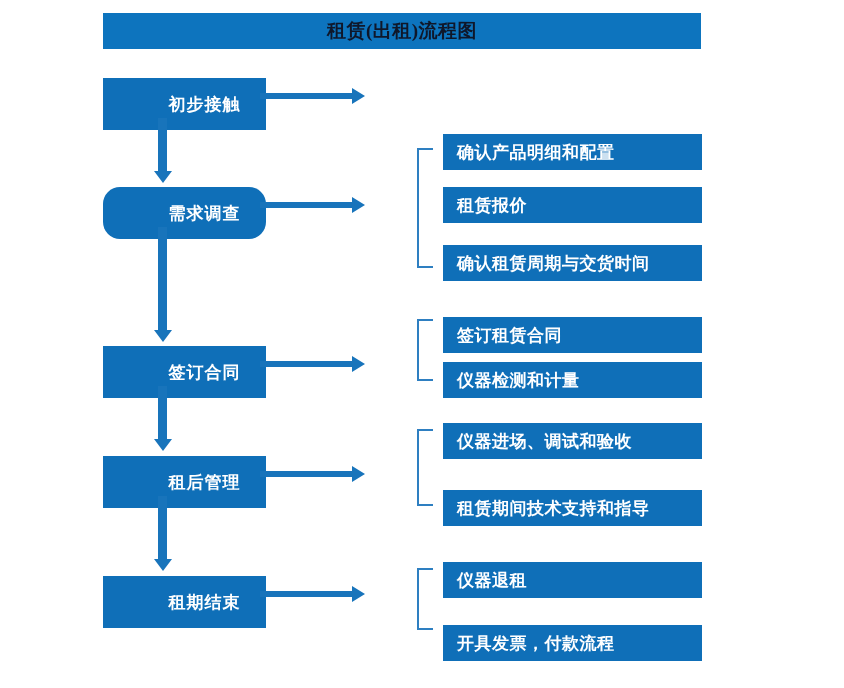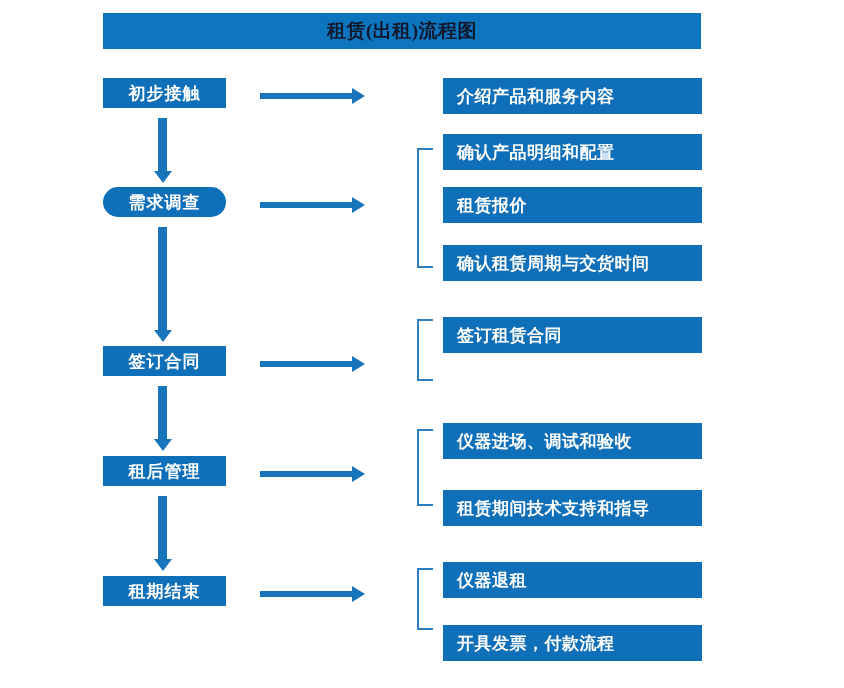--- a/index.html
+++ b/index.html
@@ -34,29 +34,30 @@
     justify-content: center;
     font-size: 19px;
     font-weight: bold;
     letter-spacing: 0.5px;
   }
 
   
   .stage-box {
     position: absolute;
     width: 123px;
-    height: 30px;
+    height: 52px;
     background: #0f6fb8;
     color: #ffffff;
     display: flex;
     align-items: center;
     justify-content: center;
     font-size: 17px;
     font-weight: bold;
     letter-spacing: 1px;
+    padding-left: 40px;
   }
 
   
   .detail-box {
     position: absolute;
     left: 443px;
     width: 259px;
     height: 36px;
     background: #0f6fb8;
     color: #ffffff;
@@ -157,30 +158,30 @@
   <div class="h-arrow" style="top:591px;"></div>
 
   <div class="bracket" style="top:148px; height:120px;"></div>
 
   <div class="bracket" style="top:319px; height:62px;"></div>
 
   <div class="bracket" style="top:429px; height:77px;"></div>
 
   <div class="bracket" style="top:568px; height:62px;"></div>
 
-  <div class="detail-box" style="top:78px;">介绍产品和服务内容</div>
 
   <div class="detail-box" style="top:134px;">确认产品明细和配置</div>
 
   <div class="detail-box" style="top:187px;">租赁报价</div>
 
   <div class="detail-box" style="top:245px;">确认租赁周期与交货时间</div>
 
   <div class="detail-box" style="top:317px;">签订租赁合同</div>
 
+  <div class="detail-box" style="top:362px;">仪器检测和计量</div>
 
   <div class="detail-box" style="top:423px;">仪器进场、调试和验收</div>
 
   <div class="detail-box" style="top:490px;">租赁期间技术支持和指导</div>
 
   <div class="detail-box" style="top:562px;">仪器退租</div>
 
   <div class="detail-box" style="top:625px;">开具发票，付款流程</div>
 
 </div>

